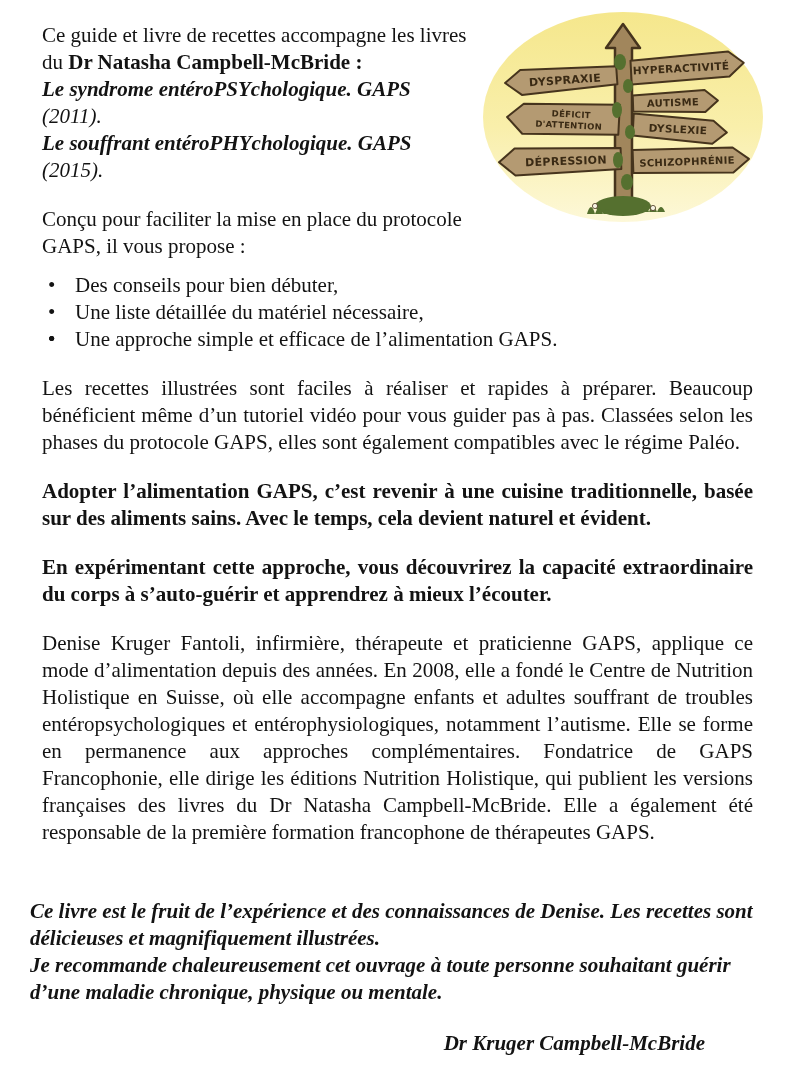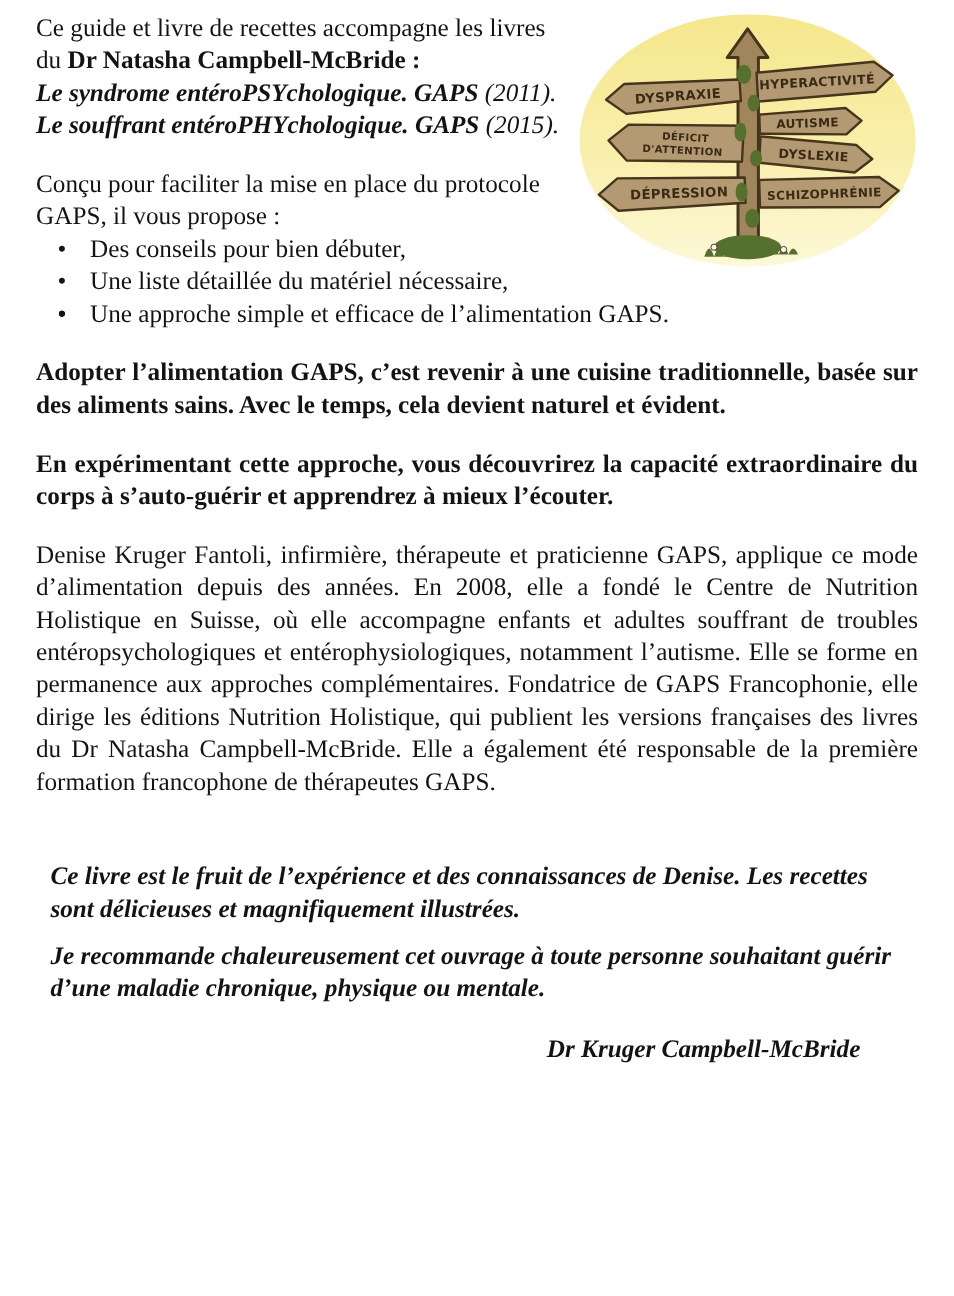--- a/index.html
+++ b/index.html
@@ -1,30 +1,30 @@
 <!DOCTYPE html>
 <html><head>
 <meta charset="utf-8">
 <style>
   html,body{margin:0;padding:0;background:#ffffff;}
   .page{position:relative;width:795px;height:1080px;background:#ffffff;overflow:hidden;
         font-family:"Liberation Serif",serif;color:#131313;}
   .content{padding:10px 30px 0 30px;font-size:21px;line-height:27px;}
-  .content p{margin:0;}
+  .content p{margin:12px;}
   .illu{float:right;width:284px;height:214px;margin:0 0 8px 10px;}
   .book-title{font-weight:bold;font-style:italic;}
   .book-year{font-style:italic;}
   .mt{margin-top:22px !important;}
   ul.points{list-style:none;margin:0;padding:0;}
   ul.points li{position:relative;padding-left:45px;}
   ul.points .dot{position:absolute;left:18px;}
   .just{text-align:justify;}
   .bold-par{font-weight:bold;text-align:justify;}
   .quote{margin-top:52px !important;font-weight:bold;font-style:italic;}
-  .quote p{margin:12px;}
+  .quote p{margin:0;}
   .signature{margin-top:24px !important;font-weight:bold;font-style:italic;
              text-align:right;padding-right:48px;}
   .sign-label{font-family:"DejaVu Sans",sans-serif;font-weight:bold;letter-spacing:.3px;}
 </style>
 </head>
 <body>
 
 <div class="page">
   <div class="content">
 
@@ -102,20 +102,21 @@
     <p class="mt">Conçu pour faciliter la mise en place du protocole GAPS, il vous propose :</p>
 
     <ul class="points">
       <li><span class="dot">•</span><span>Des conseils pour bien débuter,</span></li>
       <li><span class="dot">•</span><span>Une liste détaillée du matériel nécessaire,</span></li>
       <li><span class="dot">•</span></li>
       <li><span class="dot">•</span></li>
       <li><span class="dot">•</span><span>Une approche simple et efficace de l’alimentation GAPS.</span></li>
     </ul>
 
+    <p class="mt just">Les recettes illustrées sont faciles à réaliser et rapides à préparer. Beaucoup bénéficient même d’un tutoriel vidéo pour vous guider pas à pas. Classées selon les phases du protocole GAPS, elles sont également compatibles avec le régime Paléo.</p>
 
     <p class="mt bold-par">Adopter l’alimentation GAPS, c’est revenir à une cuisine traditionnelle, basée sur des aliments sains. Avec le temps, cela devient naturel et évident.</p>
 
     <p class="mt bold-par">En expérimentant cette approche, vous découvrirez la capacité extraordinaire du corps à s’auto-guérir et apprendrez à mieux l’écouter.</p>
 
     <p class="mt just">Denise Kruger Fantoli, infirmière, thérapeute et praticienne GAPS, applique ce mode d’alimentation depuis des années. En 2008, elle a fondé le Centre de Nutrition Holistique en Suisse, où elle accompagne enfants et adultes souffrant de troubles entéropsychologiques et entérophysiologiques, notamment l’autisme. Elle se forme en permanence aux approches complémentaires. Fondatrice de GAPS Francophonie, elle dirige les éditions Nutrition Holistique, qui publient les versions françaises des livres du Dr Natasha Campbell-McBride. Elle a également été responsable de la première formation francophone de thérapeutes GAPS.</p>
 
     <div class="quote">
       <p>Ce livre est le fruit de l’expérience et des connaissances de Denise. Les recettes sont délicieuses et magnifiquement illustrées.</p>
       <p>Je recommande chaleureusement cet ouvrage à toute personne souhaitant guérir d’une maladie chronique, physique ou mentale.</p>

